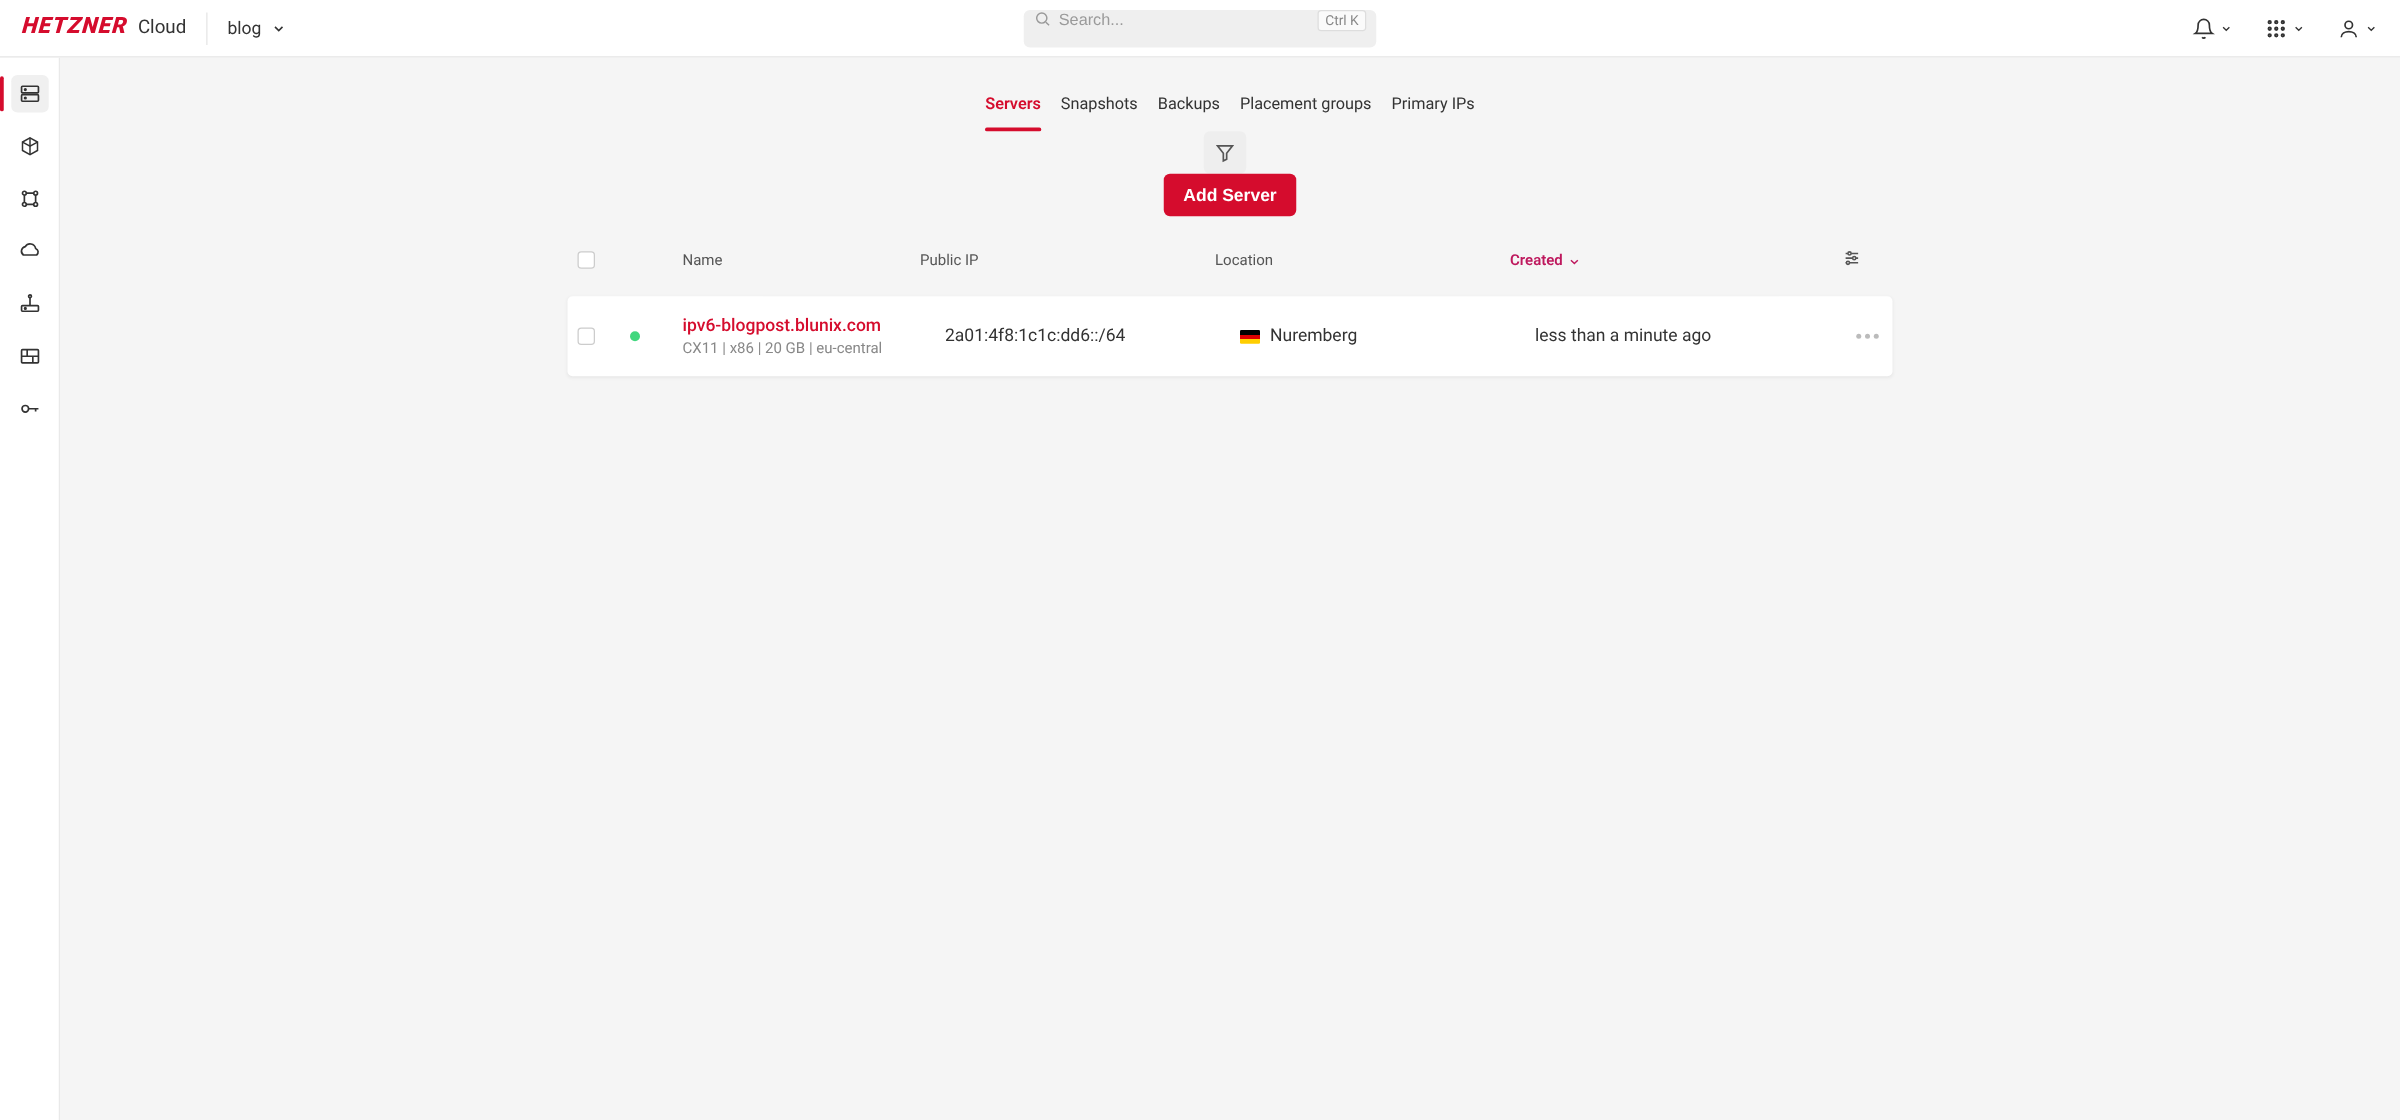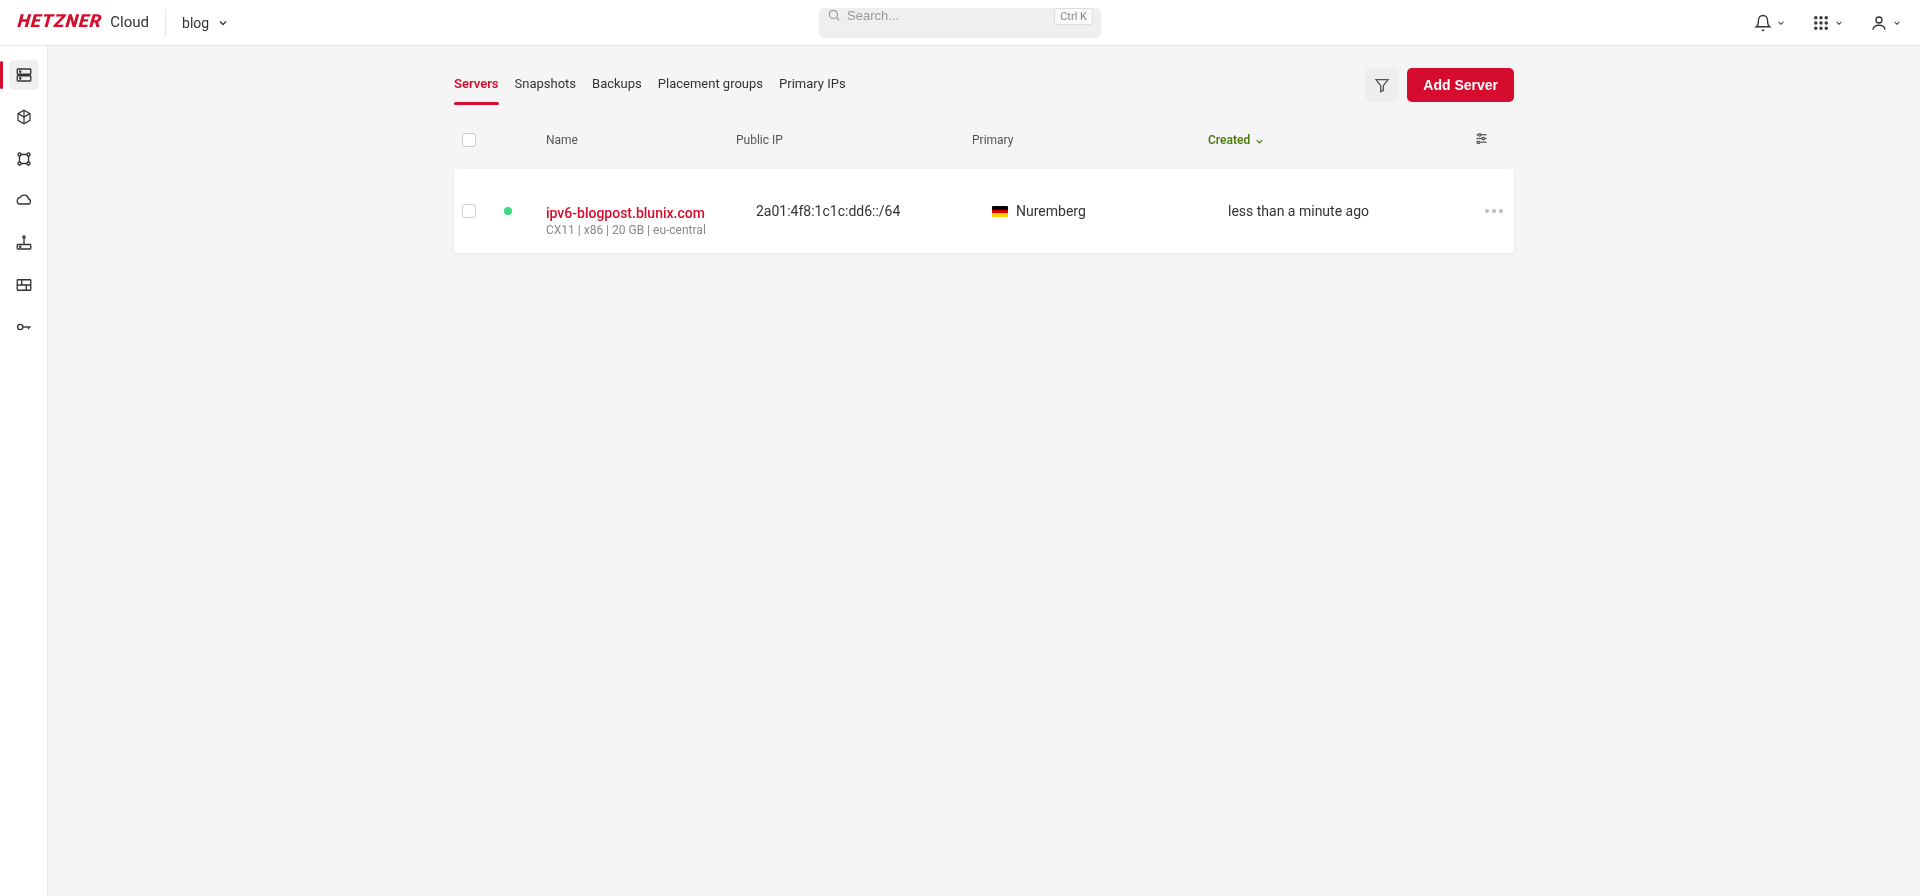--- a/index.html
+++ b/index.html
@@ -149,21 +149,22 @@
   }
   .content {
     width: 1060px;
     margin: 0 auto;
     padding-top: 22px;
   }
 
   
   .tabs-row {
     display: flex;
-    align-items: flex-start;
+    align-items: center;
+    flex-direction: column;
   }
   .tabs {
     display: flex;
     gap: 16px;
     flex: 1;
   }
   .tab {
     font-size: 13px;
     color: #333;
     padding: 8px 0 14px 0;
@@ -215,21 +216,21 @@
     display: grid;
     grid-template-columns: 46px 46px 190px 236px 236px 206px 60px 40px;
     align-items: center;
   }
   .thead {
     font-size: 12px;
     color: #555;
     padding: 0 0 10px 0;
   }
   .th { display:flex; align-items:flex-end; gap:4px; }
-  .th.sortable { cursor: pointer; font-weight:600; color:#4d7c0f; }
+  .th.sortable { cursor: pointer; font-weight:600; color:#be185d; }
 
   .trow-card {
     background: #fff;
     border-radius: 4px;
     box-shadow: 0 1px 3px rgba(0,0,0,0.06);
     margin-top: 10px;
   }
   .trow {
     padding: 16px 0;
   }
@@ -247,21 +248,20 @@
     height: 8px;
     border-radius: 50%;
     background: #41d77e;
     margin-left: 4px;
   }
   .server-name {
     color: #d50c2d;
     font-size: 14px;
     font-weight: 500;
     cursor: pointer;
-    margin-top: 20px;
   }
   .server-sub {
     font-size: 12px;
     color: #888;
     margin-top: 2px;
   }
   .cell { font-size: 14px; color: #333; margin-left: 20px; }
   .loc { display:flex; align-items:center; gap:8px; }
   .flag {
     width: 16px; height: 11px; display:inline-block;
@@ -422,21 +422,21 @@
               <div class="chk"></div>
             </div>
           <div></div>
           <div class="th">
               <span>Name</span>
             </div>
           <div class="th">
               <span>Public IP</span>
             </div>
           <div class="th">
-              <span>Primary</span>
+              <span>Location</span>
             </div>
           <div class="th sortable">
             <span>Created</span>
             <svg width="11" height="11" viewBox="0 0 24 24" fill="none" stroke="currentColor" stroke-width="2.5">
                 <polyline points="6 9 12 15 18 9"></polyline>
               </svg>
           </div>
           <div></div>
           <div class="settings-icon">
             <svg width="15" height="15" viewBox="0 0 24 24" fill="none" stroke="currentColor" stroke-width="2">

